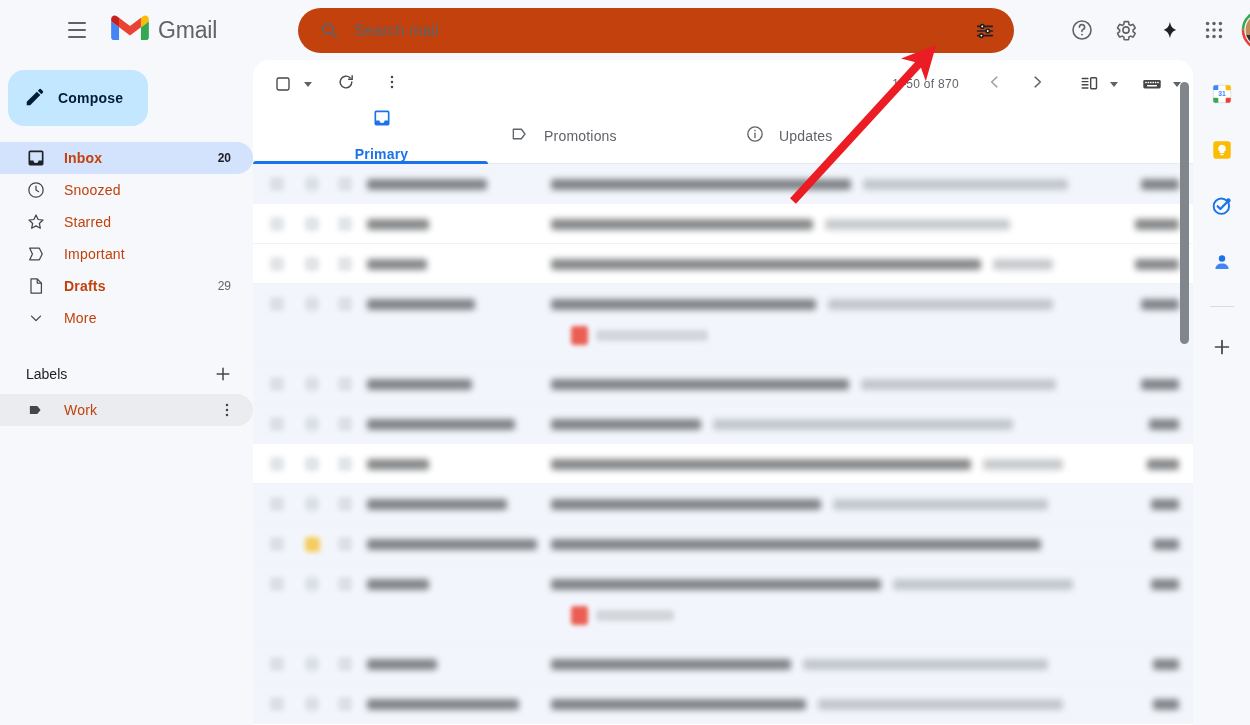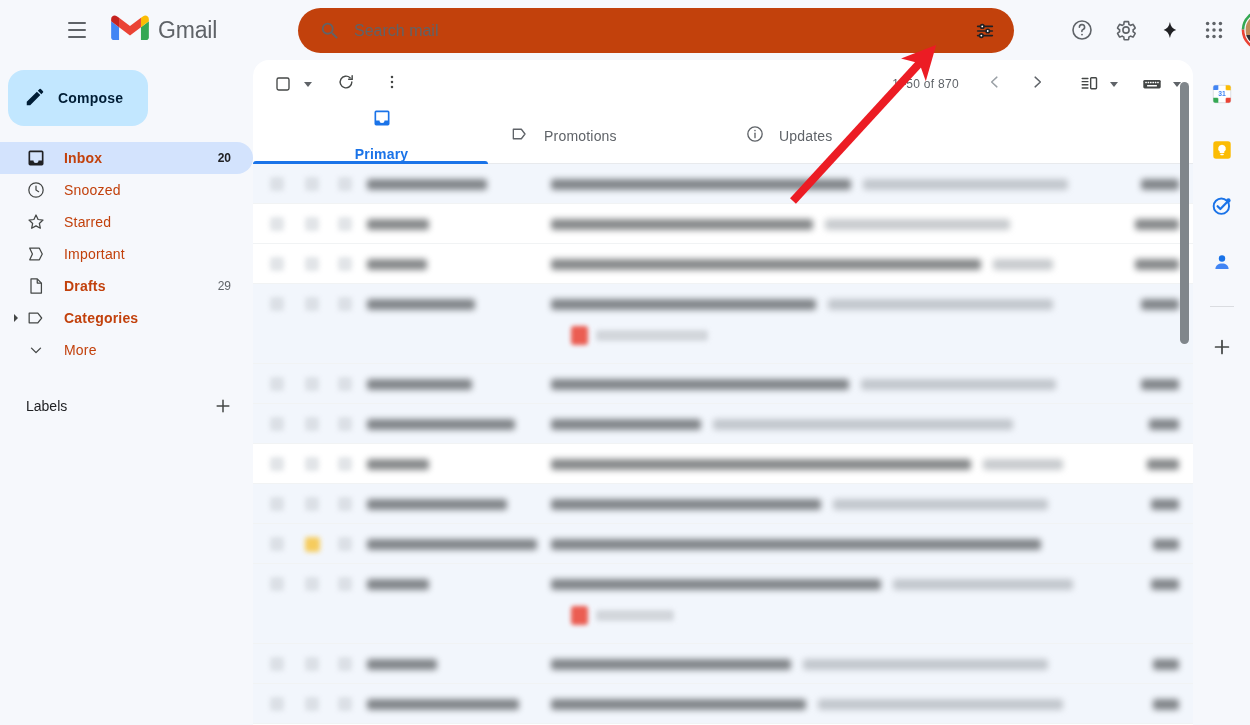--- a/index.html
+++ b/index.html
@@ -387,53 +387,55 @@
         <span class="nav-icon">
           <svg width="20" height="20" viewBox="0 0 24 24" fill="none" stroke="#444746" stroke-width="1.5" stroke-linejoin="round">
             <path d="M6 3.5h7.5L18.5 8.5V20.5H6z"></path>
             <path d="M13.5 3.5V8.5h5"></path>
           </svg>
         </span>
         <span class="nav-label">Drafts</span>
         <span class="nav-count dim">29</span>
       </div>
 
-      <div class="nav-item bold">
-        <span class="expander">
-          <svg width="10" height="10" viewBox="0 0 10 10" fill="#444746">
-              <path d="M3 1l4 4-4 4z"></path>
-            </svg>
-        </span>
-        <span class="nav-icon">
-          <svg width="20" height="20" viewBox="0 0 24 24" fill="none" stroke="#444746" stroke-width="1.5" stroke-linejoin="round">
-            <path d="M3.8 6.2h10.4l4.6 5.8-4.6 5.8H3.8z"></path>
-          </svg>
-        </span>
-        <span class="nav-label">Categories</span>
-      </div>
 
       <div class="nav-item">
         <span class="nav-icon">
           <svg width="18" height="18" viewBox="0 0 24 24" fill="none" stroke="#444746" stroke-width="1.8" stroke-linecap="round" stroke-linejoin="round">
             <path d="M6 9.5l6 6 6-6"></path>
           </svg>
         </span>
         <span class="nav-label">More</span>
       </div>
     </div>
 
     <div class="labels-header">
       <span class="labels-title">Labels</span>
       <span class="label-add">
         <svg width="20" height="20" viewBox="0 0 24 24" fill="none" stroke="#444746" stroke-width="1.8" stroke-linecap="round">
           <path d="M12 5v14M5 12h14"></path>
         </svg>
       </span>
     </div>
 
+    <div class="label-item">
+      <span class="nav-icon">
+        <svg width="18" height="18" viewBox="0 0 24 24" fill="#444746">
+          <path d="M3.8 6.6h9.9l4.4 5.4-4.4 5.4H3.8z"></path>
+        </svg>
+      </span>
+      <span class="nav-label">Work</span>
+      <span class="label-more">
+        <svg width="18" height="18" viewBox="0 0 24 24" fill="#444746">
+          <circle cx="12" cy="5.4" r="1.7"></circle>
+            <circle cx="12" cy="12" r="1.7"></circle>
+            <circle cx="12" cy="18.6" r="1.7"></circle>
+        </svg>
+      </span>
+    </div>
   </div>
 
   <div class="main">
 
     <div class="toolbar">
       <div class="select-wrap">
         <div class="tb-btn">
           <svg width="18" height="18" viewBox="0 0 24 24" fill="none" stroke="#444746" stroke-width="1.8">
             <rect x="4" y="4" width="16" height="16" rx="2.2"></rect>
           </svg>

